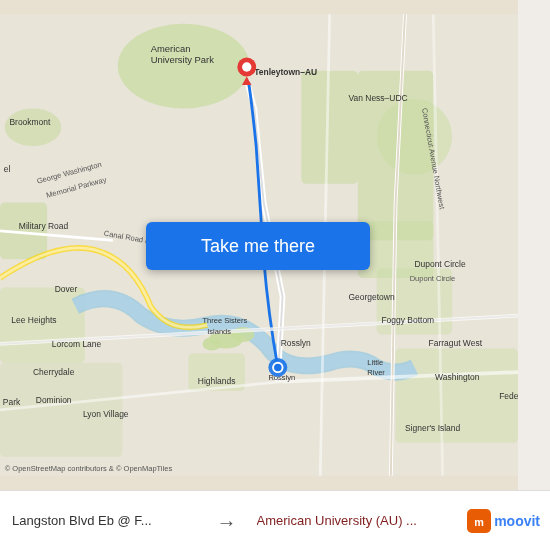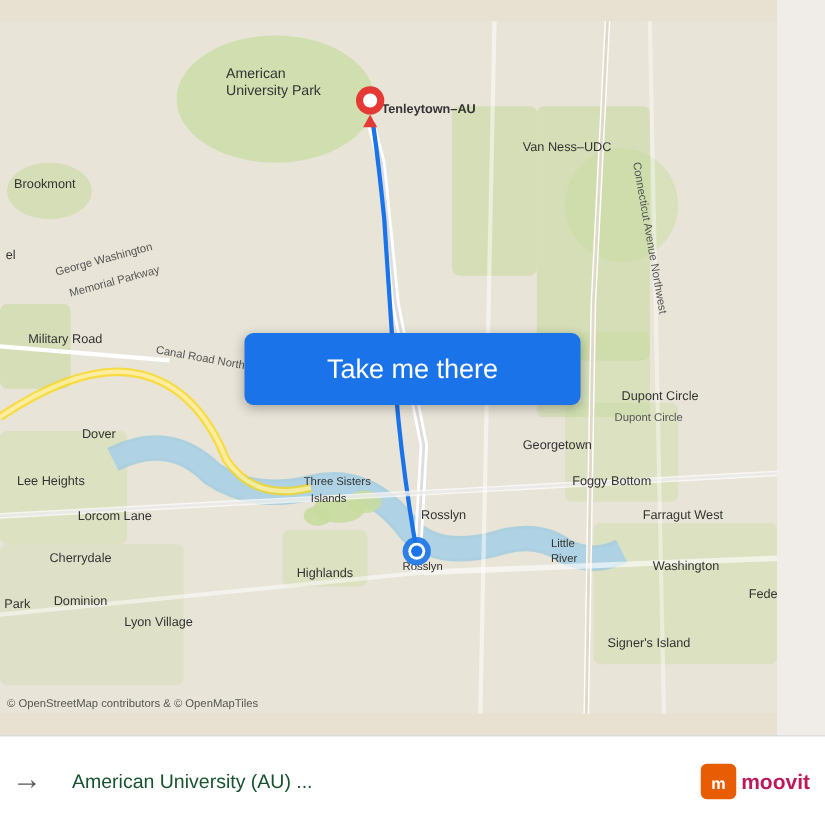--- a/index.html
+++ b/index.html
@@ -23,21 +23,21 @@
     #map-svg {
       position: absolute;
       top: 0; left: 0;
       width: 100%; height: 100%;
     }
 
     
     #take-me-there-btn {
       position: absolute;
       top: 222px;
-      left: 163px;
+      left: 146px;
       width: 224px;
       height: 48px;
       background: #1a73e8;
       color: white;
       border: none;
       border-radius: 6px;
       font-size: 18px;
       font-weight: 500;
       cursor: pointer;
       display: flex;
@@ -87,21 +87,21 @@
     #to-stop {
       flex: 1;
       padding: 8px 12px;
       display: flex;
       flex-direction: column;
       justify-content: center;
     }
 
     #to-stop-label {
       font-size: 13px;
-      color: #14532d;
+      color: #7f1d1d;
       font-weight: 500;
       white-space: nowrap;
       overflow: hidden;
       text-overflow: ellipsis;
     }
 
     #moovit-logo {
       display: flex;
       align-items: center;
       padding: 0 10px;
@@ -238,29 +238,32 @@
       <circle cx="0" cy="-16" r="10" fill="#e53935"></circle>
       <path d="M 0 -6 L -5 3 L 5 3 Z" fill="#e53935"></path>
       <circle cx="0" cy="-16" r="5" fill="white"></circle>
     </g>
   </svg>
 
   <button id="take-me-there-btn">Take me there</button>
 </div>
 
 <div id="bottom-bar">
+  <div id="from-stop">
+    <span id="from-stop-label">Langston Blvd Eb @ F...</span>
+  </div>
 
   <div id="arrow-container">
     <span>→</span>
   </div>
 
   <div id="to-stop">
     <span id="to-stop-label">American University (AU) ...</span>
   </div>
 
   <div id="moovit-logo">
     <svg id="moovit-icon" viewBox="0 0 40 40" xmlns="http://www.w3.org/2000/svg">
       <rect width="40" height="40" rx="8" fill="#e85d04"></rect>
       <text x="20" y="28" font-size="18" fill="white" font-family="Arial" font-weight="bold" text-anchor="middle">m</text>
     </svg>
-    <span style="color:#be185d; font-weight:bold; font-size:14px; margin-left:3px;">moovit</span>
+    <span style="color:#3b82f6; font-weight:bold; font-size:14px; margin-left:3px;">moovit</span>
   </div>
 </div>
 
 </body></html>

